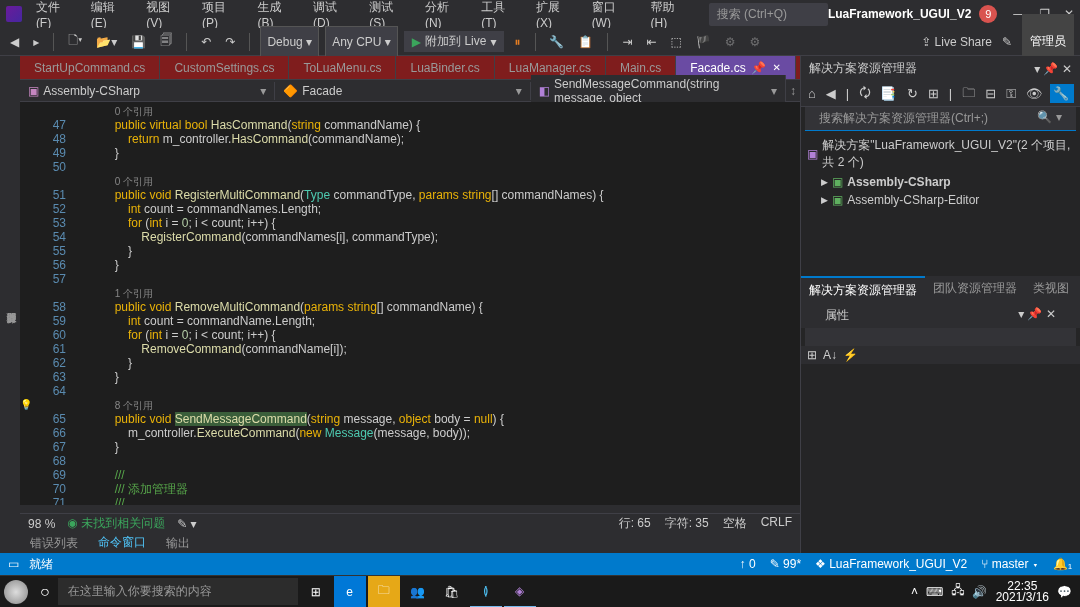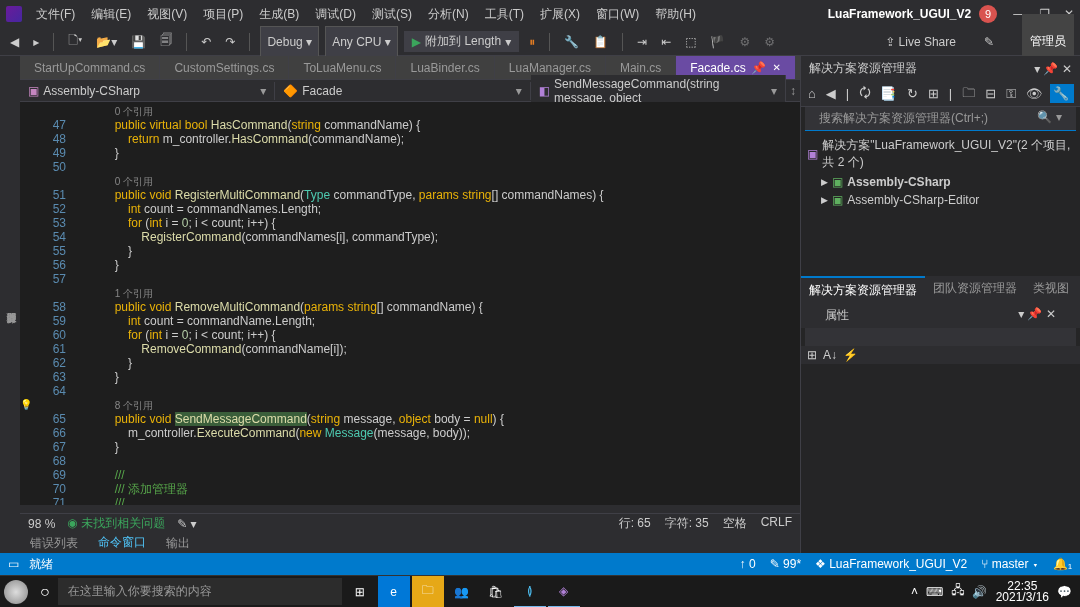--- a/index.html
+++ b/index.html
@@ -11,26 +11,26 @@
 .titlebar .search{background:#3f3f46;color:#999;padding:3px 8px;margin-left:12px;border-radius:2px;width:120px}
 .titlebar .project{margin-left:auto;color:#fff;font-weight:600}
 .titlebar .badge{background:#d9534f;color:#fff;border-radius:50%;width:18px;height:18px;display:inline-flex;align-items:center;justify-content:center;margin-left:8px;font-size:11px}
 .titlebar .winbtns{display:flex;gap:14px;margin-left:16px;font-size:11px}
 .toolbar{background:#2d2d30;height:28px;display:flex;align-items:center;padding:0 6px;gap:6px;border-bottom:1px solid #3f3f46}
 .toolbar .btn{color:#ccc;padding:2px 4px;}
 .toolbar .sel{background:#3f3f46;color:#ccc;padding:8px 6px;border:1px solid #555}
 .toolbar .run{background:#3f3f46;color:#ccc;padding:2px 8px;display:flex;align-items:center;gap:4px}
 .toolbar .run .tri{color:#3ba55c}
 .toolbar .sep{width:1px;height:18px;background:#555;margin:0 4px}
-.toolbar .right{margin-left:auto;display:flex;gap:28px;align-items:center}
+.toolbar .right{margin-left:auto;display:flex;gap:10px;align-items:center}
 .admin{background:#444;color:#fff;padding:19px 8px;border-radius:0}
 .content{flex:1;display:flex;overflow:hidden}
 .leftrail{width:20px;background:#2d2d30;writing-mode:vertical-rl;text-orientation:upright;color:#999;padding:6px 2px;font-size:10px;text-align:center}
 .editor-area{flex:1;display:flex;flex-direction:column;overflow:hidden}
-.tabs{background:#404040;height:24px;display:flex;align-items:stretch;border-bottom:1px solid #3f3f46}
+.tabs{background:#7f1d1d;height:24px;display:flex;align-items:stretch;border-bottom:1px solid #3f3f46}
 .tab{padding:4px 14px;color:#999;border-right:1px solid #3f3f46;display:flex;align-items:center;gap:6px}
 .tab.active{background:#6a4ba3;color:#fff}
 .tab .x{font-size:10px}
 .pin{color:#aaa}
 .gear{margin-left:auto;padding:4px 8px;color:#ccc}
 .navbar{background:#2d2d30;height:22px;display:flex;align-items:center;border-bottom:1px solid #3f3f46}
 .navbar .sel{flex:1;background:#2d2d30;color:#ccc;padding:2px 8px;border-right:1px solid #3f3f46;display:flex;align-items:center;gap:4px}
 .dd{margin-left:auto;color:#999}
 .code{flex:1;display:flex;overflow:hidden;background:#1e1e1e;font-family:Consolas,monospace;font-size:12px}
 .gutter{width:40px;text-align:right;padding-right:8px;color:#5a8bb0;background:#1e1e1e;padding-top:2px}
@@ -65,21 +65,21 @@
 .chev{color:#ccc;font-size:9px}
 .rtabs{background:#2d2d30;display:flex;font-size:11px;color:#999}
 .rtabs span{padding:4px 8px}
 .rtabs .active{color:#fff;border-top:2px solid #007acc}
 .props{height:250px;background:#252526;display:flex;flex-direction:column}
 .props-head{background:#2d2d30;padding:4px 24px;display:flex;justify-content:space-between}
 .props-bar{background:#2d2d30;padding:2px 6px;display:flex;gap:6px}
 .statusbar{background:#007acc;color:#fff;height:22px;display:flex;align-items:center;padding:0 8px;gap:10px;font-size:11px}
 .statusbar .right{margin-left:auto;display:flex;gap:14px;align-items:center}
 .taskbar{background:#1a1a1a;height:32px;display:flex;align-items:center;gap:2px;border-top:1px solid #333}
-.tb-search{background:#2c2c2c;color:#999;padding:5px 10px;width:284px;display:flex;align-items:center;gap:8px}
+.tb-search{background:#2c2c2c;color:#999;padding:5px 10px;width:240px;display:flex;align-items:center;gap:8px}
 .tb-icon{width:32px;height:32px;display:flex;align-items:center;justify-content:center;color:#fff}
 .tb-icon.e{background:#0078d7}
 .tb-icon.f{background:#e6a817}
 .tb-active{border-bottom:2px solid #76b9ed}
 .tb-tray{margin-left:auto;display:flex;align-items:center;gap:8px;color:#fff;padding-right:8px;font-size:10px}
 .avatar{width:24px;height:24px;border-radius:50%;background:radial-gradient(circle,#ddd,#888);margin:0 4px}
 </style>
 </head>
 <body>
 
@@ -92,20 +92,21 @@
       <span>项目(P)</span>
       <span>生成(B)</span>
       <span>调试(D)</span>
       <span>测试(S)</span>
       <span>分析(N)</span>
       <span>工具(T)</span>
       <span>扩展(X)</span>
       <span>窗口(W)</span>
       <span>帮助(H)</span>
     </div>
+  <span class="search">搜索 (Ctrl+Q)</span>
   <span class="project">LuaFramework_UGUI_V2</span>
   <span class="badge">9</span>
   <div class="winbtns">
     <span>—</span>
     <span>❐</span>
     <span>✕</span>
   </div>
 </div>
 
 <div class="toolbar">
@@ -115,21 +116,21 @@
   <span class="btn">🗋▾</span>
   <span class="btn">📂▾</span>
   <span class="btn">💾</span>
   <span class="btn">🗐</span>
   <span class="sep"></span>
   <span class="btn">↶</span>
   <span class="btn">↷</span>
   <span class="sep"></span>
   <span class="sel"><span>Debug</span> ▾</span>
   <span class="sel"><span>Any CPU</span> ▾</span>
-  <span class="run"><span class="tri">▶</span><span>附加到 Length</span> ▾</span>
+  <span class="run"><span class="tri">▶</span><span>附加到 Live</span> ▾</span>
   <span class="btn" style="color:#e67e22">⏸</span>
   <span class="sep"></span>
   <span class="btn">🔧</span>
   <span class="btn">📋</span>
   <span class="sep"></span>
   <span class="btn">⇥</span>
   <span class="btn">⇤</span>
   <span class="btn">⬚</span>
   <span class="btn">🏴</span>
   <span class="btn" style="opacity:.4">⚙</span>

